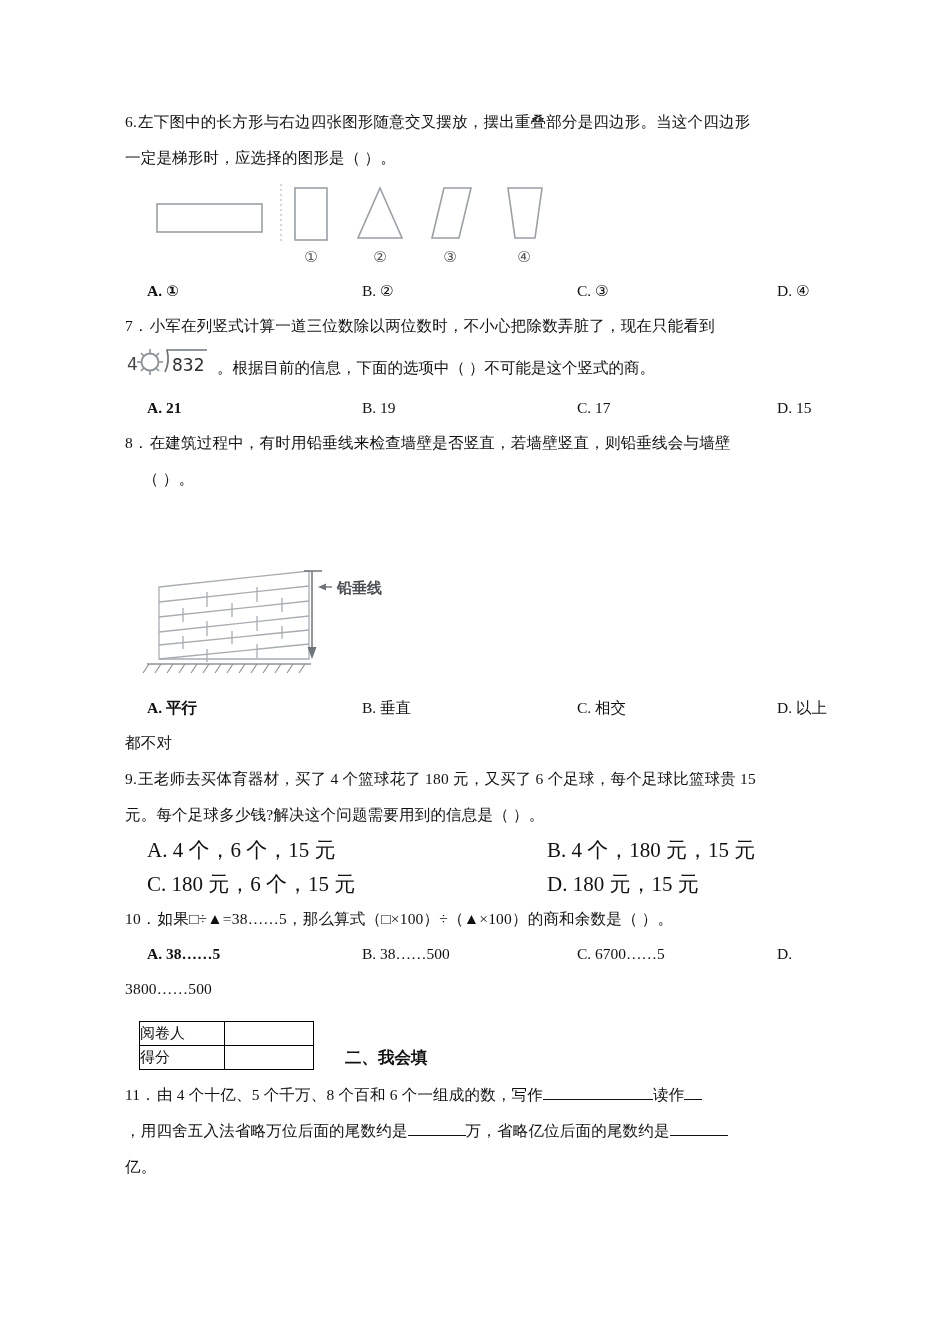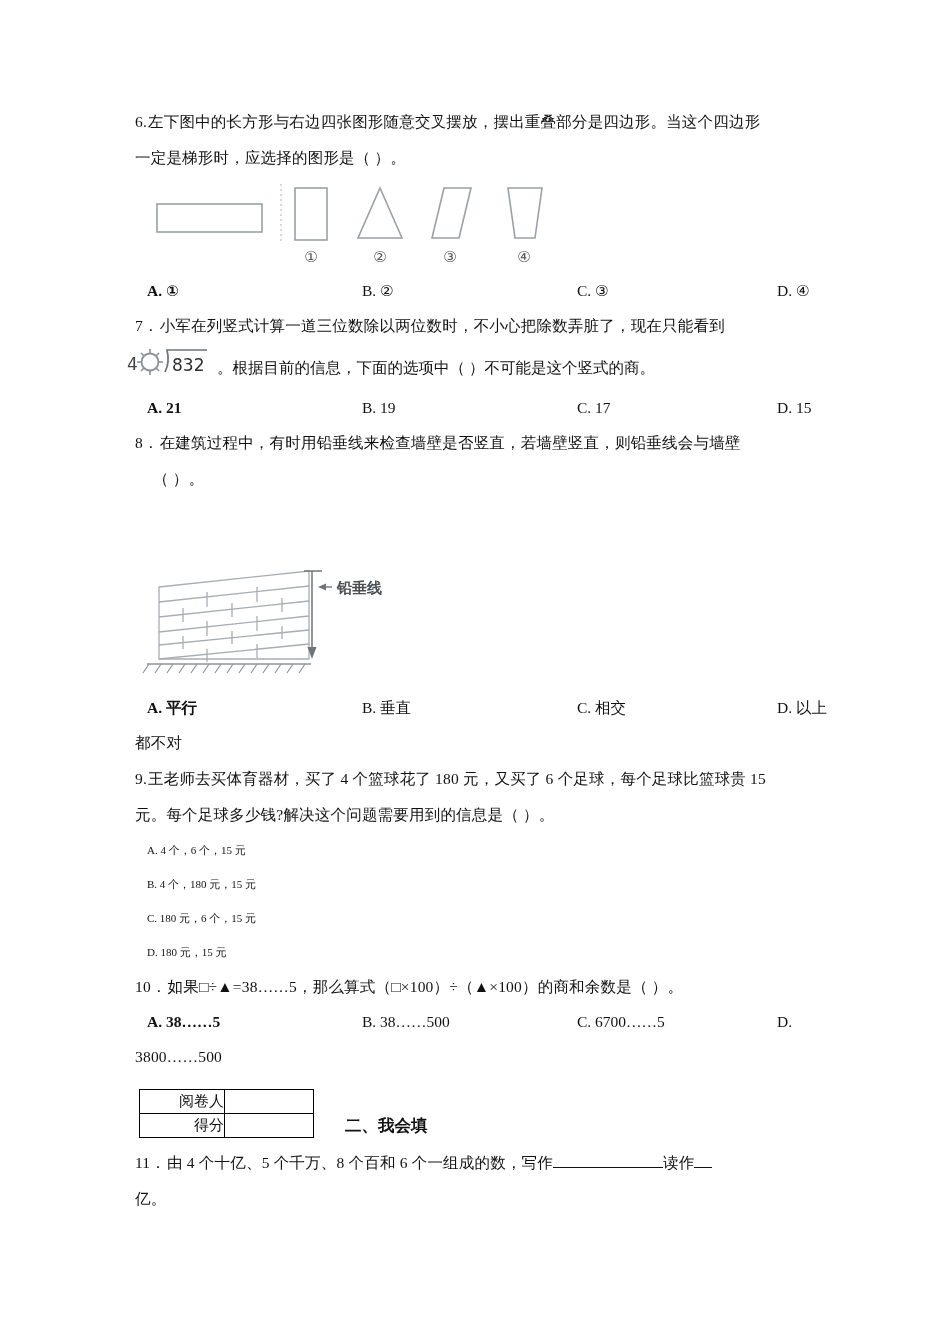--- a/index.html
+++ b/index.html
@@ -28,45 +28,43 @@
     top: 104px;
     width: 700px;
   }
 
   
   .qline {
     font-size: 15.5px;
     line-height: 36px;
     letter-spacing: 0.2px;
     white-space: nowrap;
-    margin-left: 10px;
   }
   .indent { padding-left: 18px; }
 
   .num { margin-right: 1px; }
 
   
   .opts {
     display: flex;
     font-size: 15.5px;
     line-height: 34px;
     padding-left: 22px;
   }
   .opts > div { flex: 0 0 auto; }
   .o1 { width: 215px; font-weight: bold; }
   .o2 { width: 215px; }
   .o3 { width: 200px; }
   .o4 { width: auto; }
 
   .opts2 {
     display: flex;
-    font-size: 11px;
+    font-size: 21px;
     line-height: 34px;
     padding-left: 22px;
-    flex-direction: column;
   }
   .opts2 .half { width: 400px; }
 
   .circnum {
     font-family: "DejaVu Sans", sans-serif;
     font-size: 15px;
   }
 
   
   .fig6 {
@@ -105,21 +103,21 @@
     border-collapse: collapse;
     position: absolute;
     left: 14px;
     top: 0;
   }
   table.grade td {
     border: 1.6px solid #000;
     height: 23px;
     font-size: 15px;
     font-family: "Liberation Serif", serif;
-    text-align: right;
+    text-align: left;
     vertical-align: middle;
     padding: 0;
   }
   table.grade td.lab { width: 84px; }
   table.grade td.blank { width: 88px; }
   .secthead {
     position: absolute;
     left: 196px;
     top: 26px;
     font-size: 16.5px;
@@ -385,17 +383,20 @@
         </tr>
       </tbody>
         </table>
       <div class="secthead">二、我会填</div>
     </div>
 
     <div>
       <div class="qline">
         <span class="num">11．</span><span>由 4 个十亿、5 个千万、8 个百和 6 个一组成的数，写作</span><span class="blank-m"></span><span>读作</span><span class="blank-xs"></span>
       </div>
+      <div class="qline">
+        <span>，用四舍五入法省略万位后面的尾数约是</span><span class="blank-s"></span><span>万，省略亿位后面的尾数约是</span><span class="blank-s"></span>
+      </div>
       <div class="qline">亿。</div>
     </div>
 
   </div>
 </div>
 
 </body></html>

